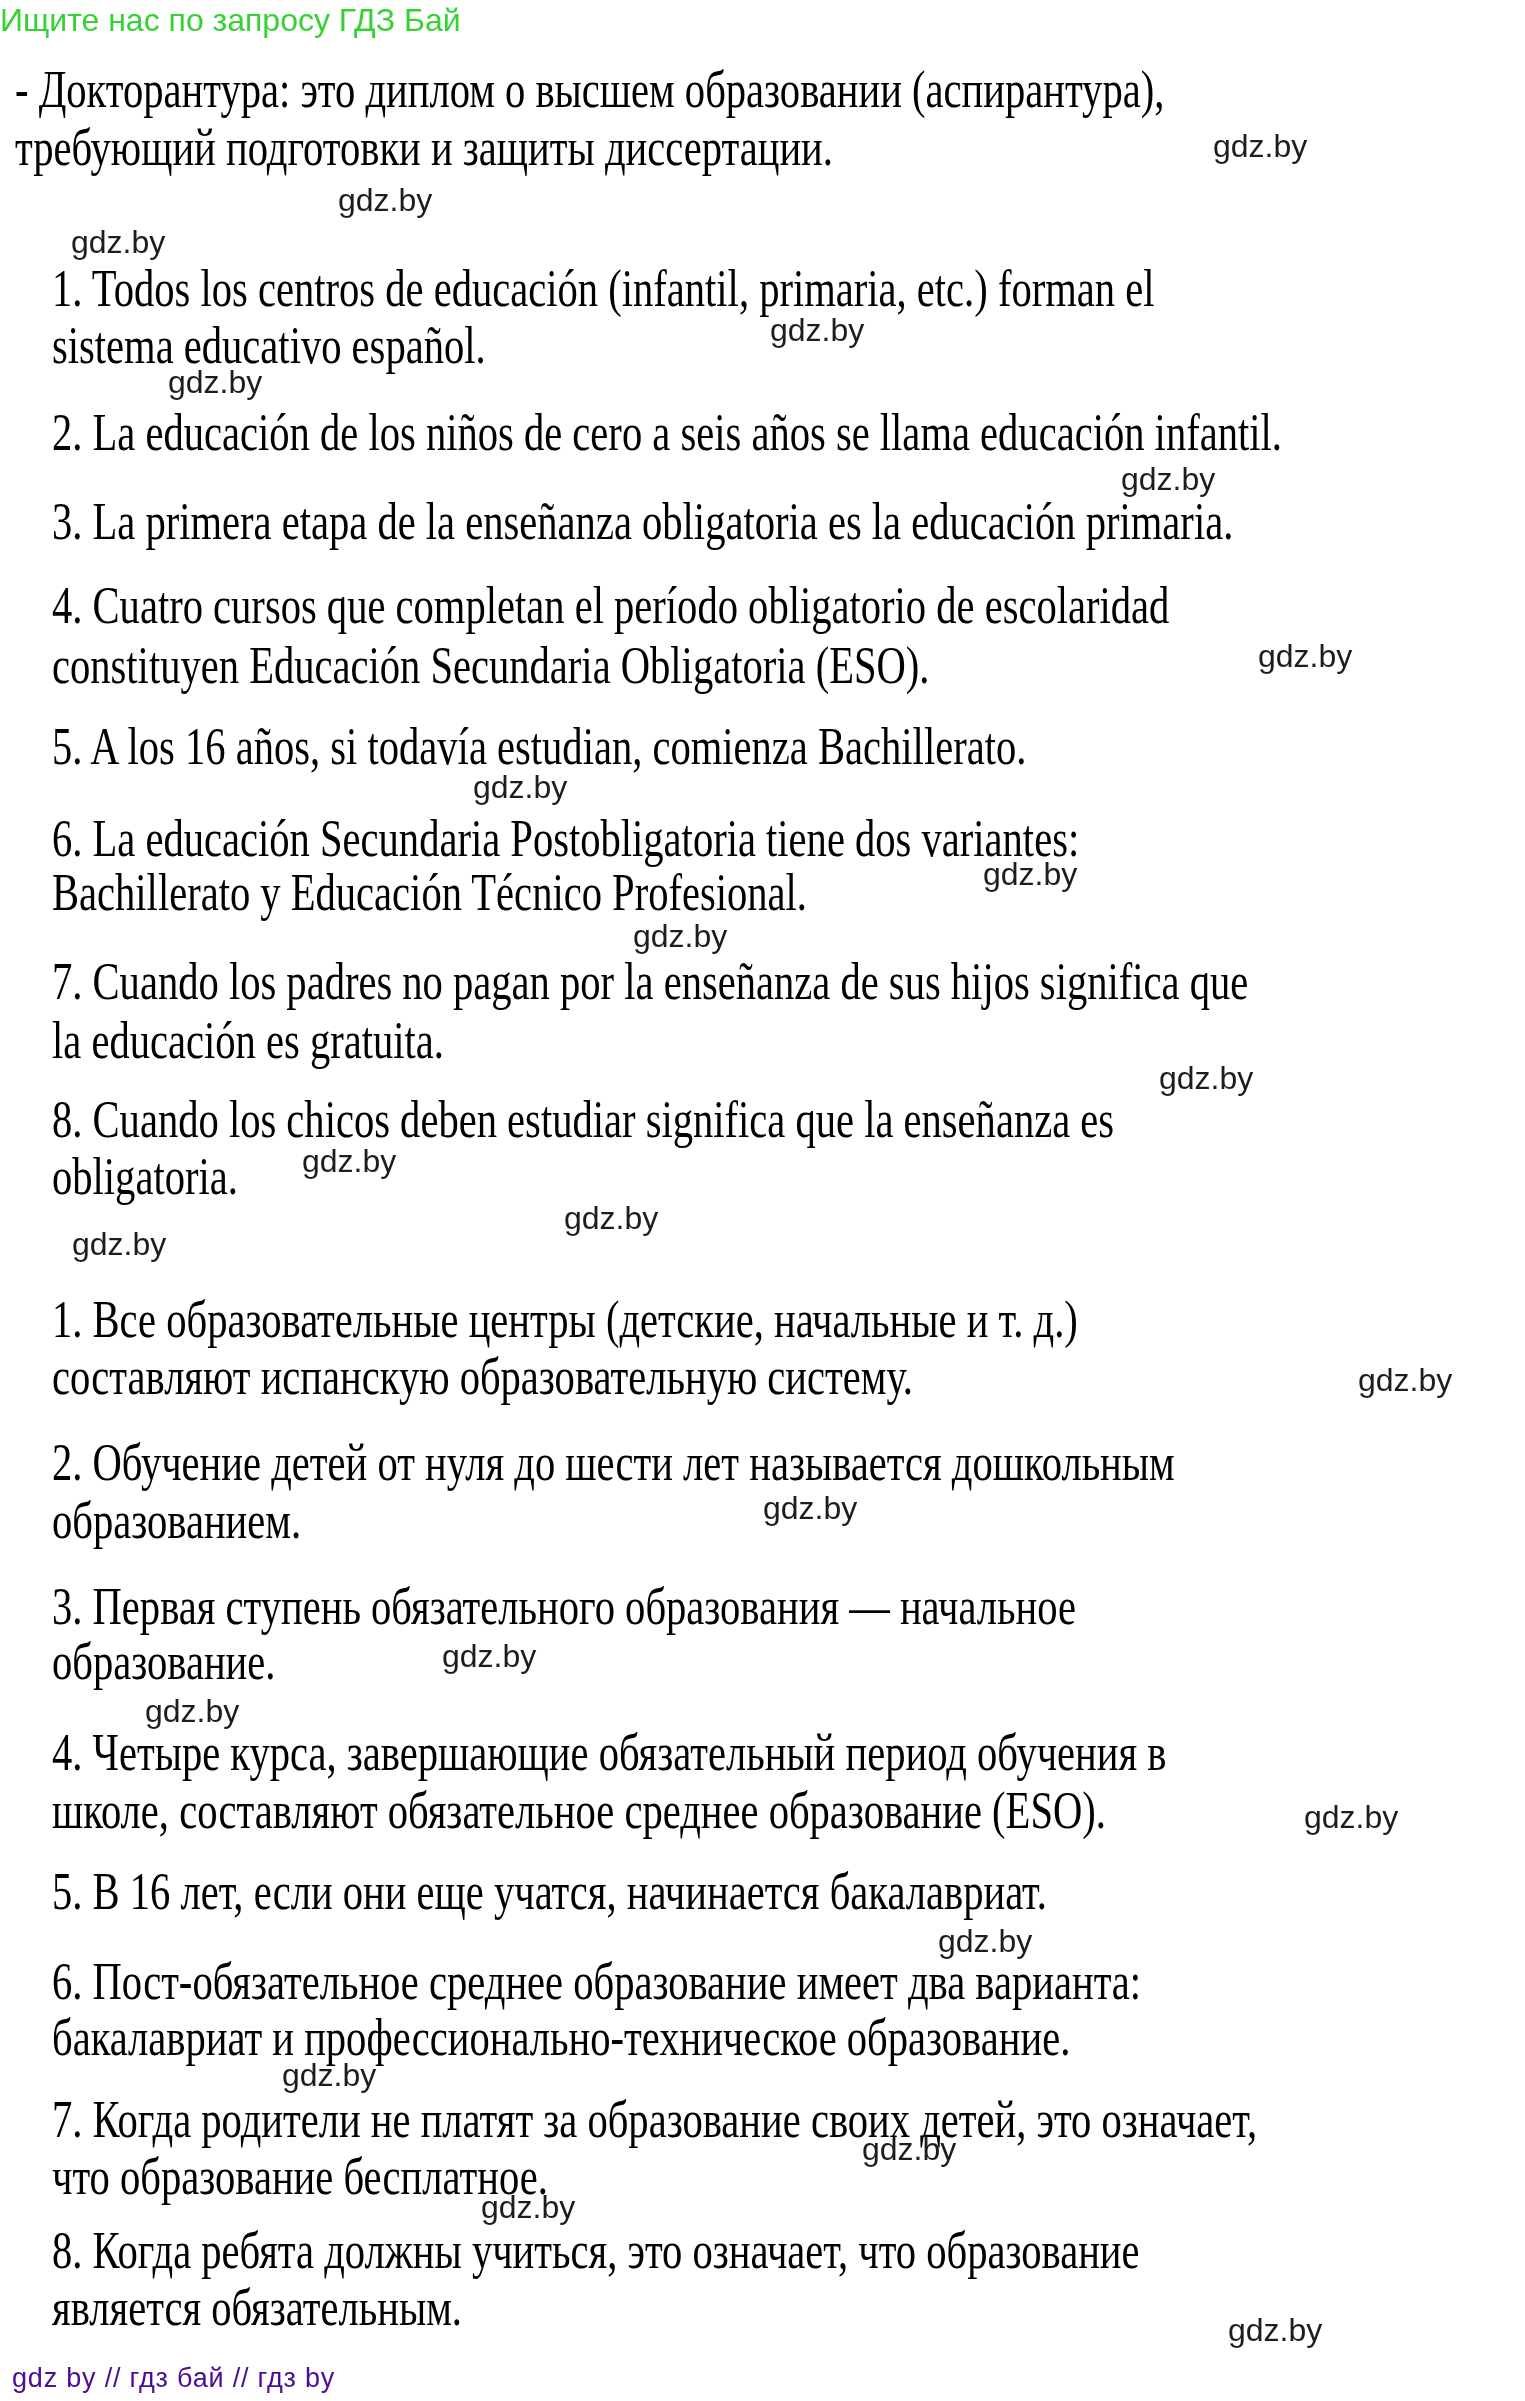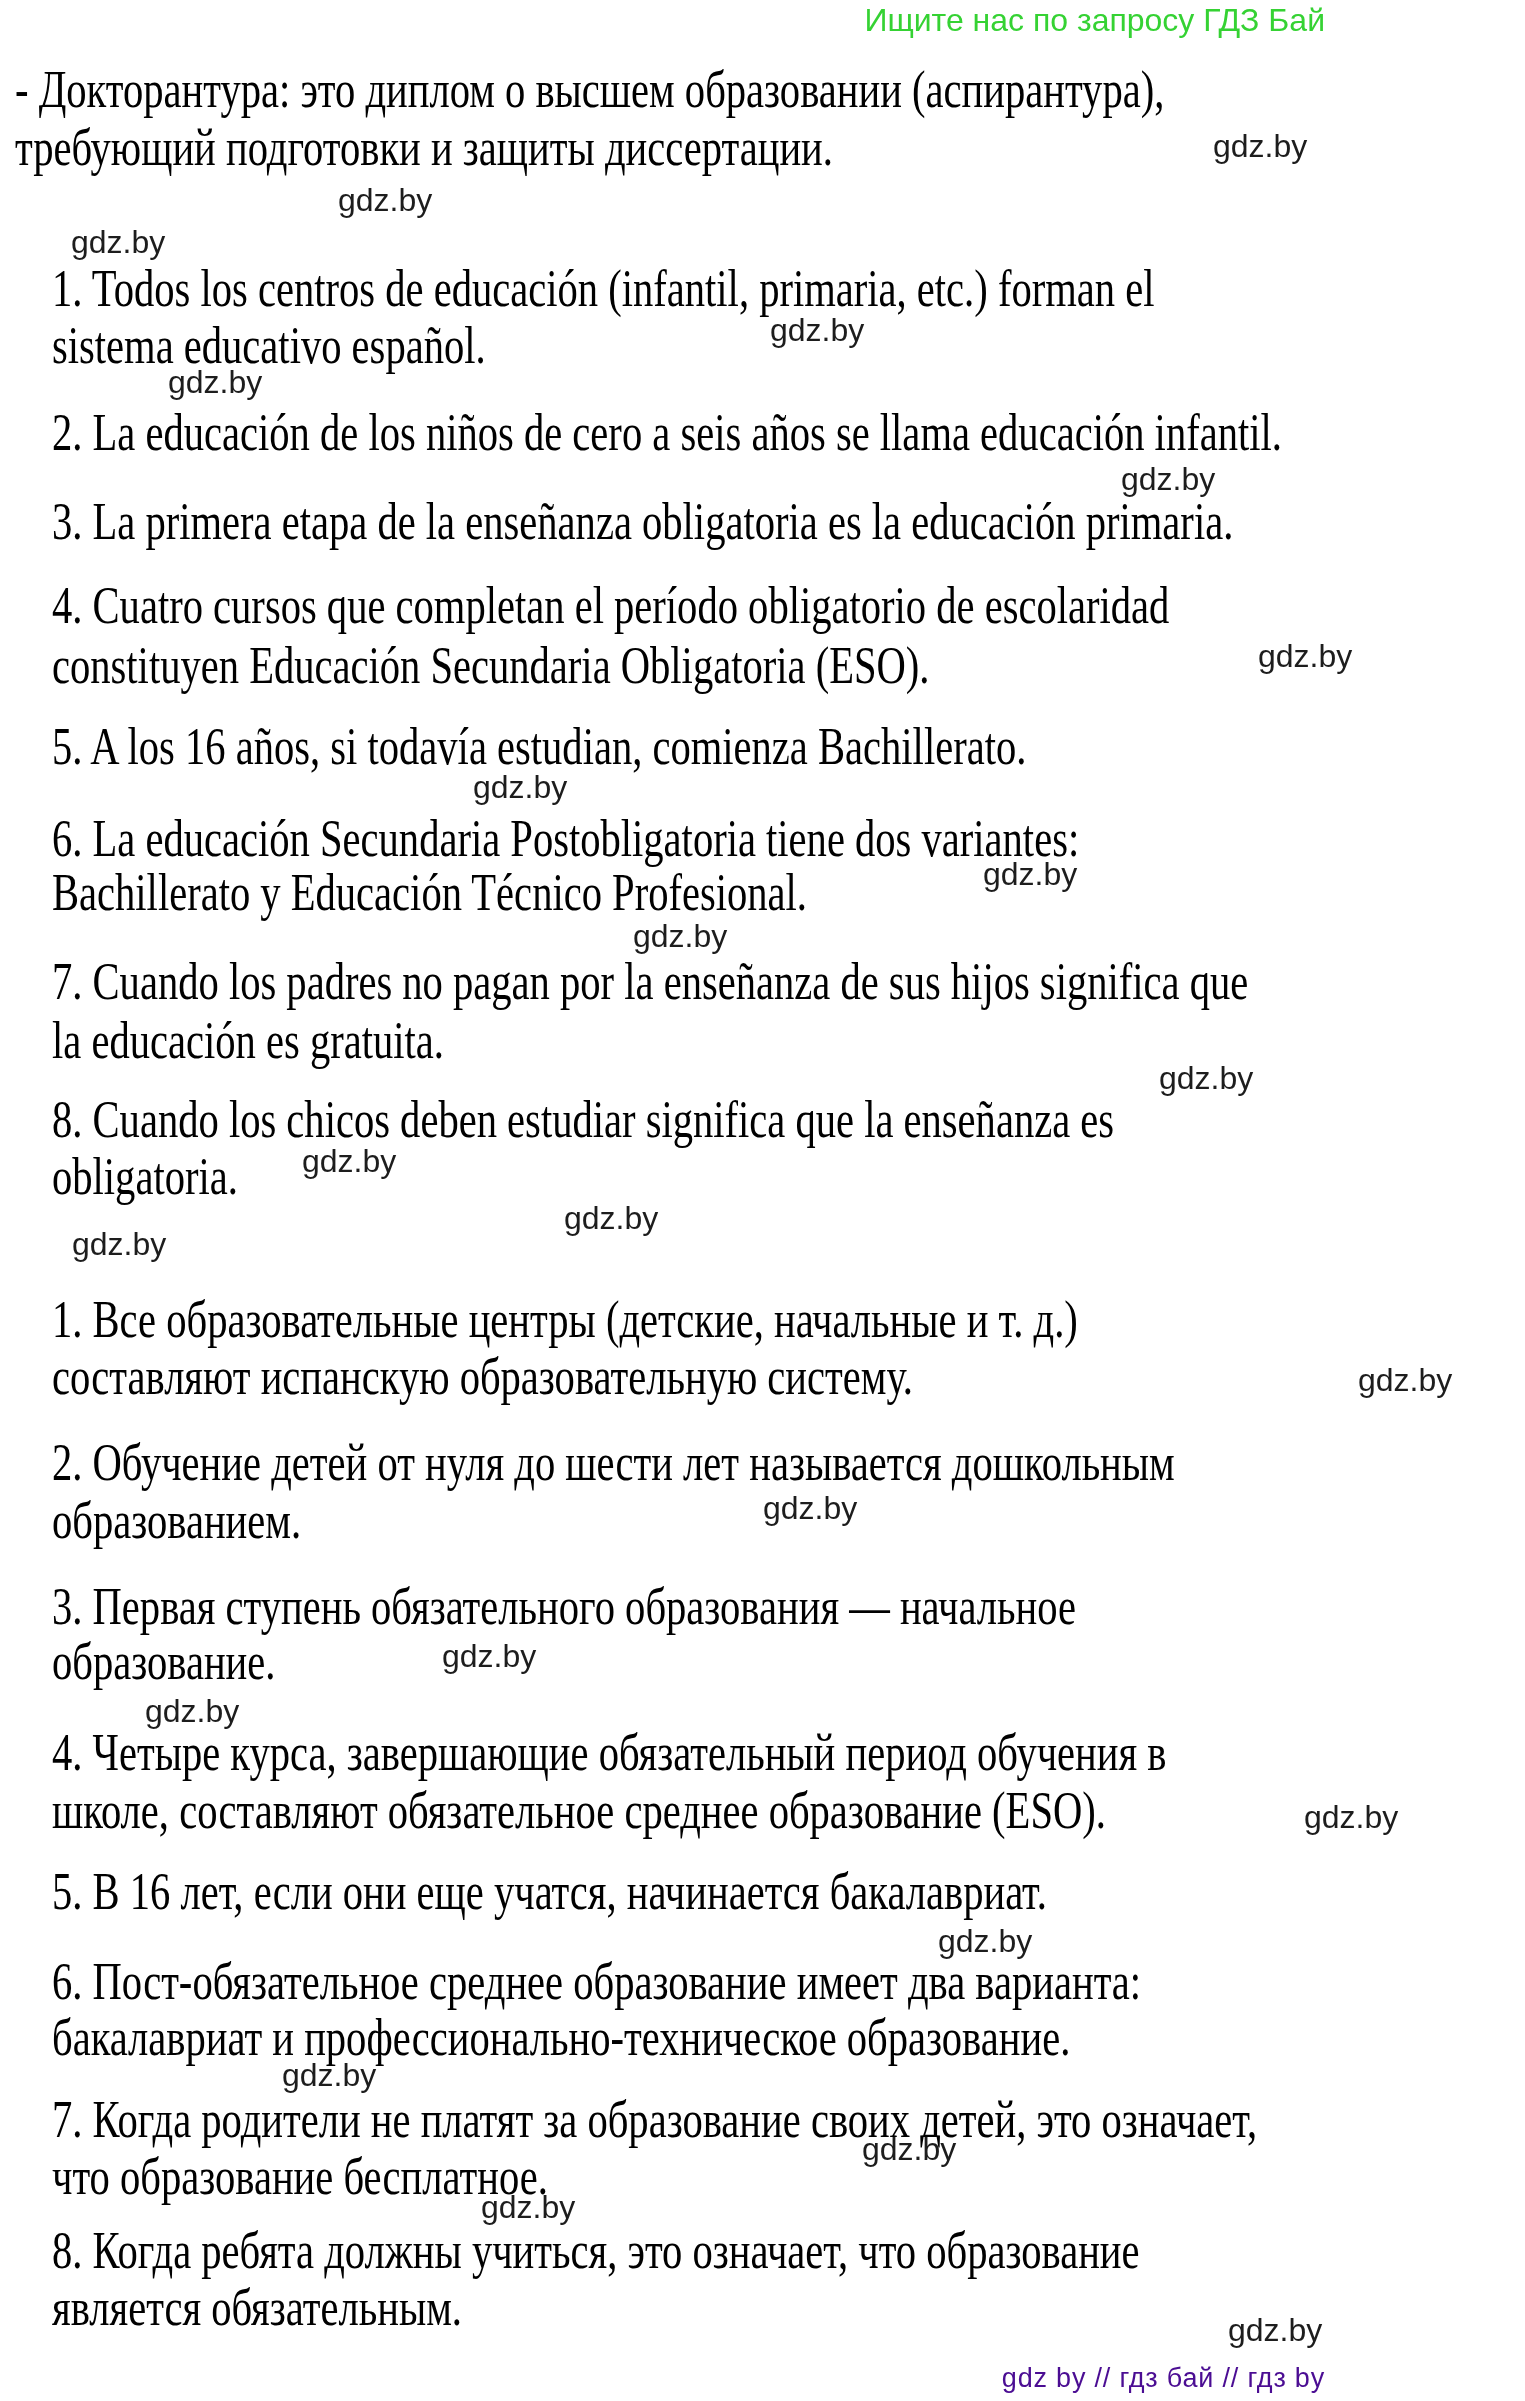--- a/index.html
+++ b/index.html
@@ -7,37 +7,37 @@
     position:relative;
     width:1525px;
     height:2401px;
     background:#ffffff;
     overflow:hidden;
     font-family:"Liberation Serif", serif;
   }
   .centerline{
     position:absolute;
     left:0; width:1281px;
-    text-align:right;
+    text-align:left;
     font-family:"Liberation Sans", sans-serif;
     white-space:nowrap;
-    margin-left:44px;
   }
   .header-slogan{
     top:3.2px;
     font-size:32px;
     line-height:35px;
     color:#35d233;
   }
   .footer-brand{
     top:2363px;
     font-size:27px;
     line-height:31px;
     color:#4b0d93;
     letter-spacing:0.8px;
+    padding-left:12px;
   }
   .bodyline{
     position:absolute;
     left:52px;
     font-size:52px;
     line-height:52px;
     color:#000000;
     white-space:nowrap;
     transform:scaleX(0.78);
     transform-origin:0 0;

